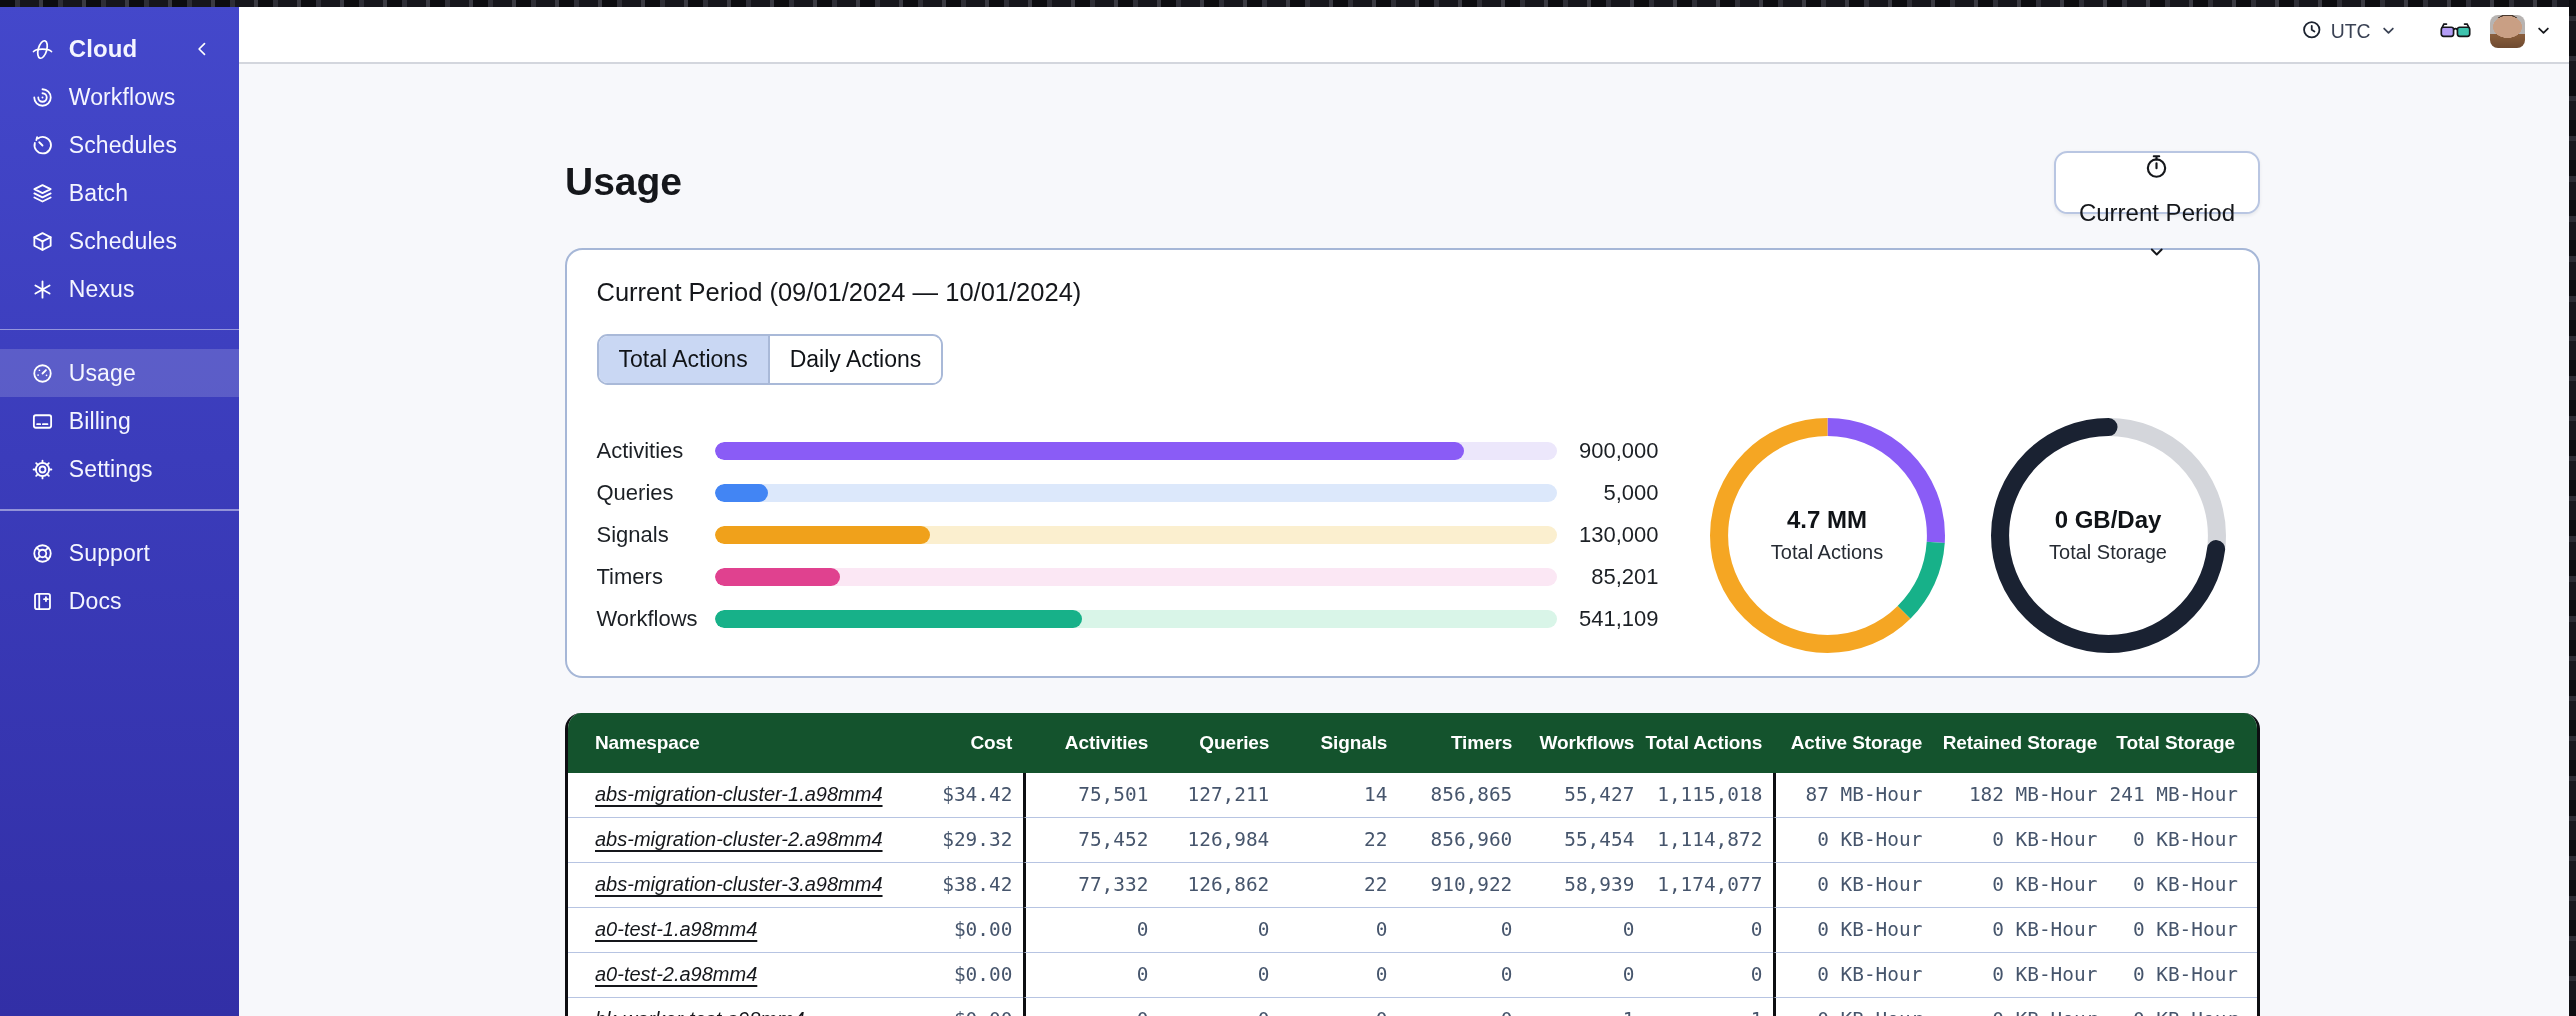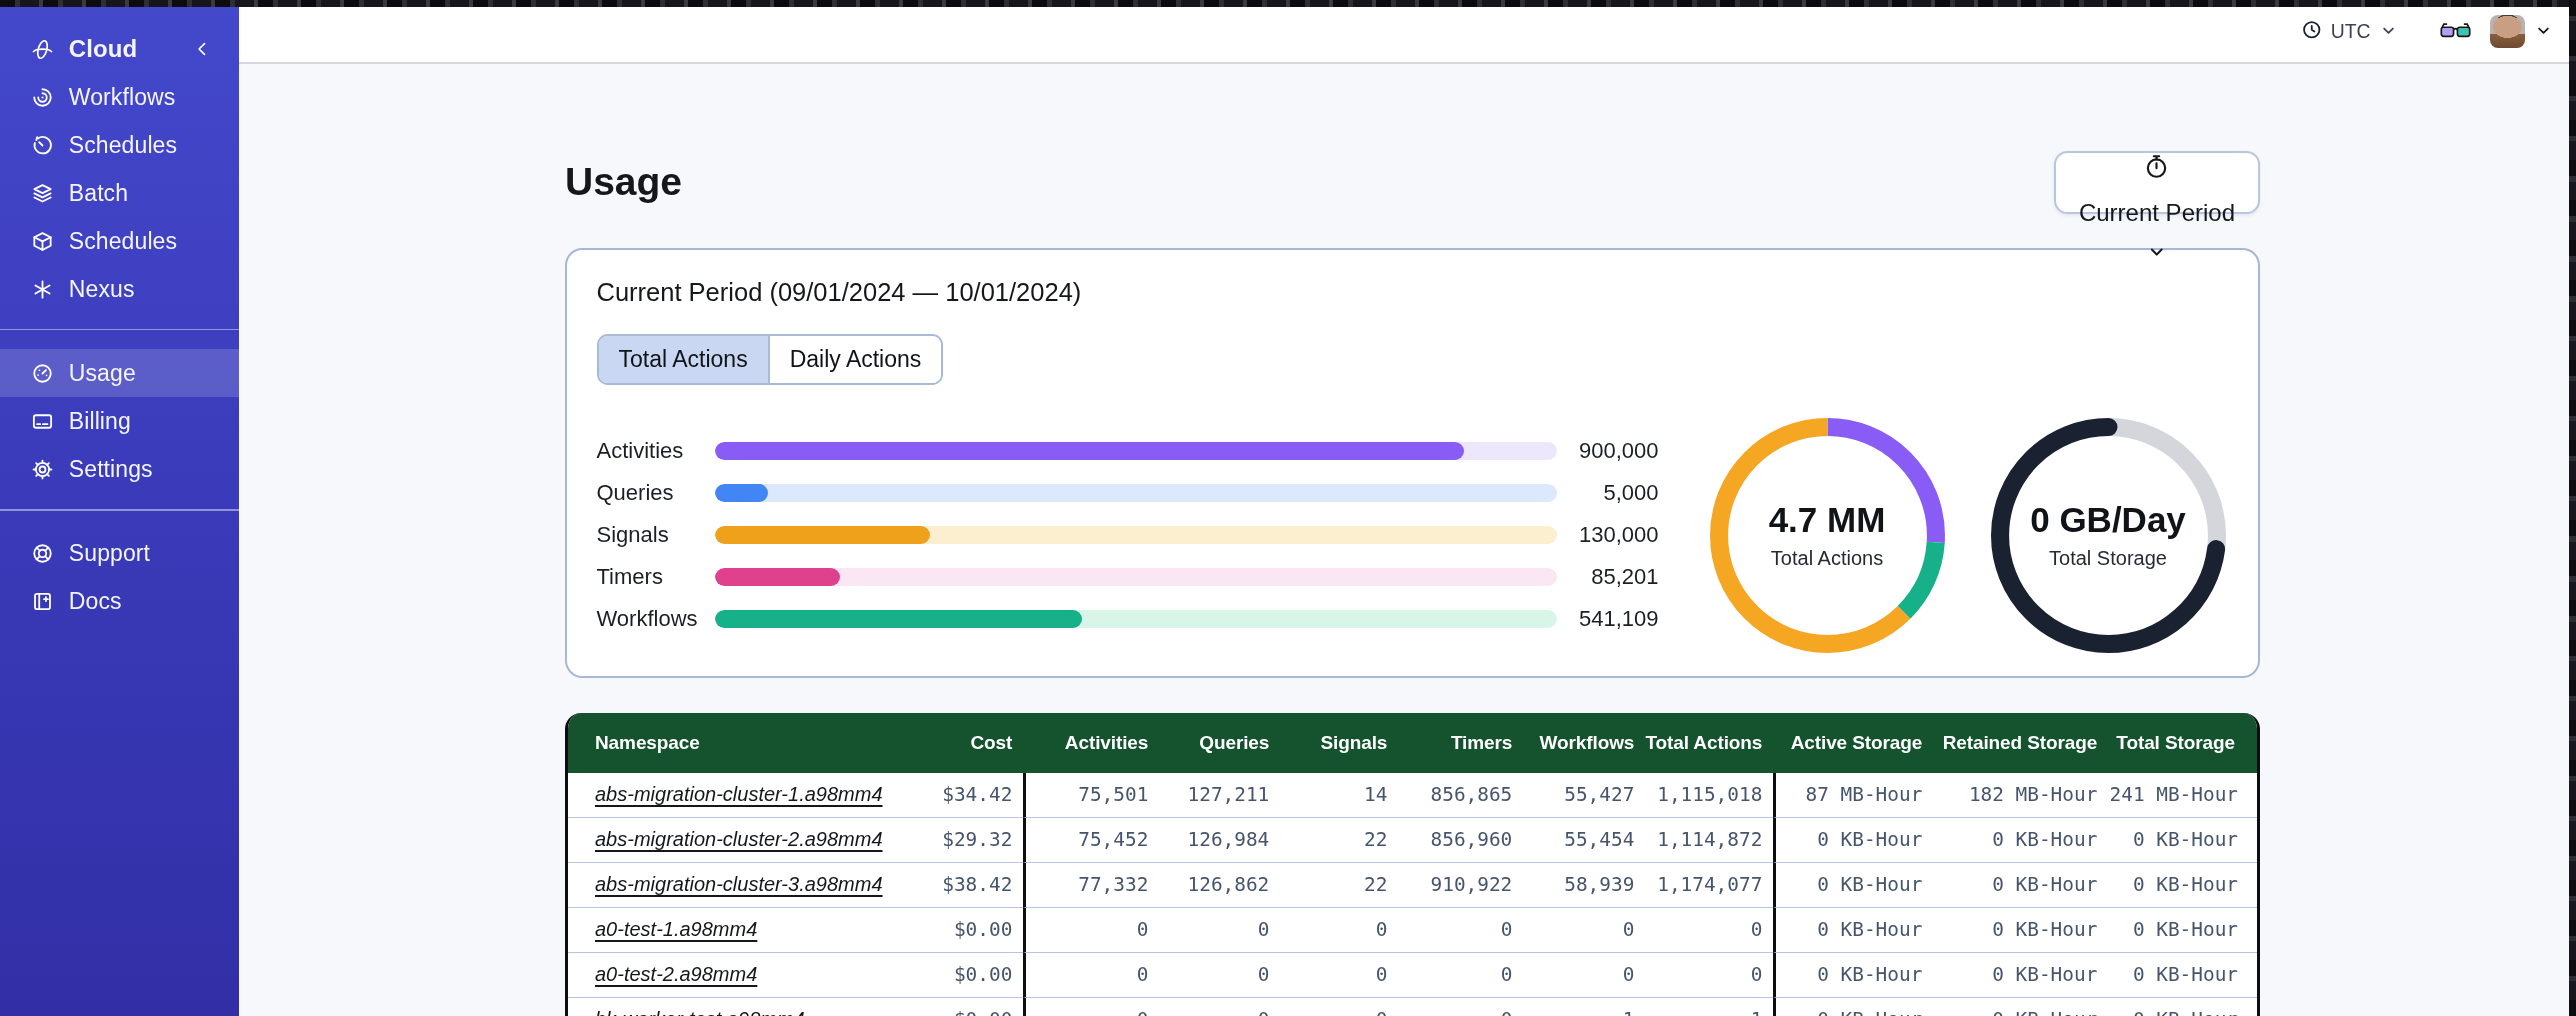--- a/index.html
+++ b/index.html
@@ -95,21 +95,21 @@
   .bar-fill { height: 100%; border-radius: 9.4px; }
   .bar-val { width: 102px; flex: 0 0 102px; text-align: right; font-size: 22px; color: #1c2025; }
   
   .donuts { display: flex; gap: 40px; flex: 0 0 auto; }
   .donut { position: relative; width: 241px; height: 241px; }
   .donut svg { width: 241px; height: 241px; }
   .donut-center {
     position: absolute; inset: 0; display: flex; flex-direction: column;
     align-items: center; justify-content: center; text-align: center; gap: 6.7px;
   }
-  .donut-big { font-size: 35px; font-weight: 600; color: #101317; }
+  .donut-big { font-size: 24px; font-weight: 600; color: #101317; }
   .donut-sub { font-size: 20px; color: #262b33; }
   
   .table-wrap {
     margin-top: 35px; width: 1695px;
     border-left: 3.4px solid #0d0e12; border-right: 3.4px solid #0d0e12;
     border-radius: 16px 16px 0 0; overflow: hidden; background: #fff;
   }
   table.usage { width: 100%; border-collapse: separate; border-spacing: 0; table-layout: fixed; }
   .usage thead th {
     background: #14532d; color: #ffffff; height: 60px; font-size: 19px; font-weight: 600;

